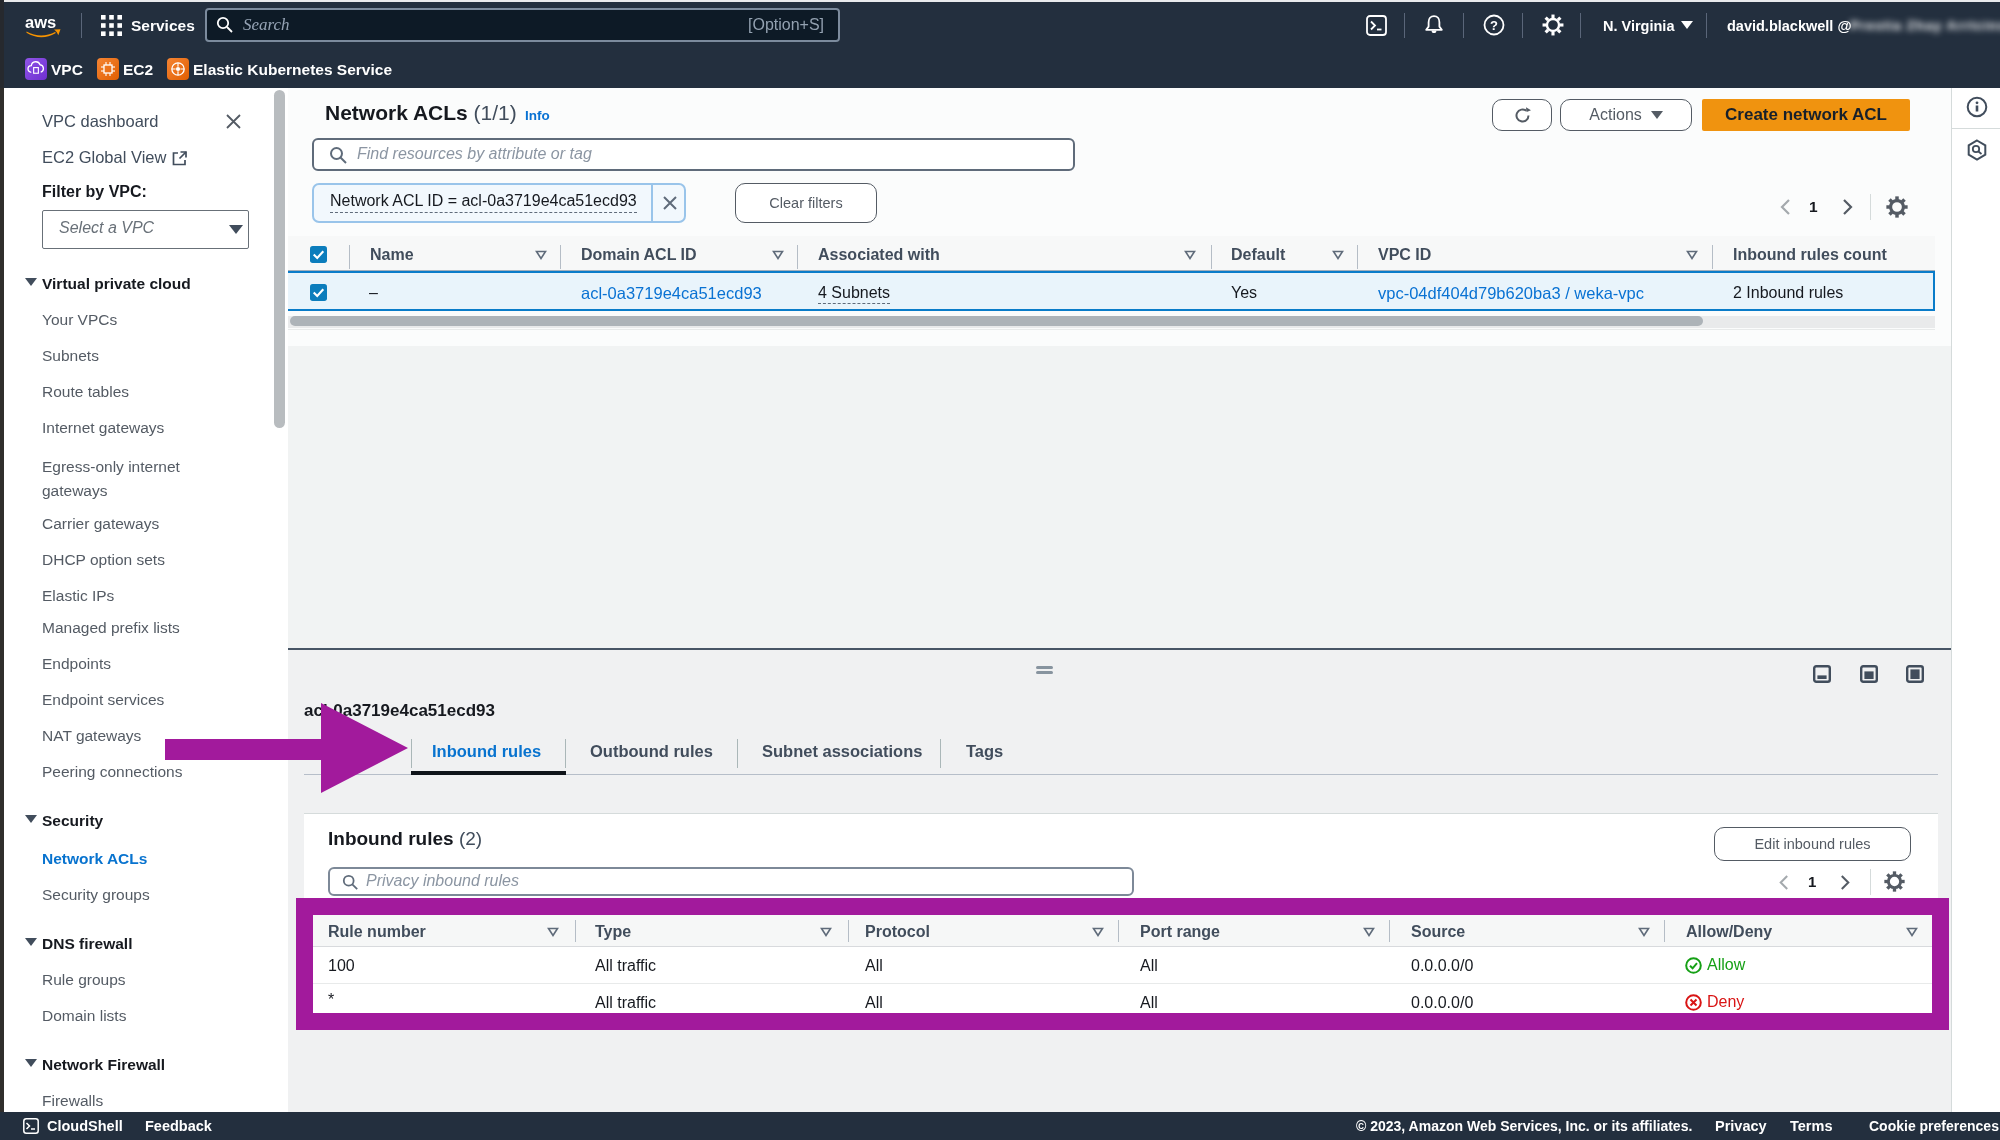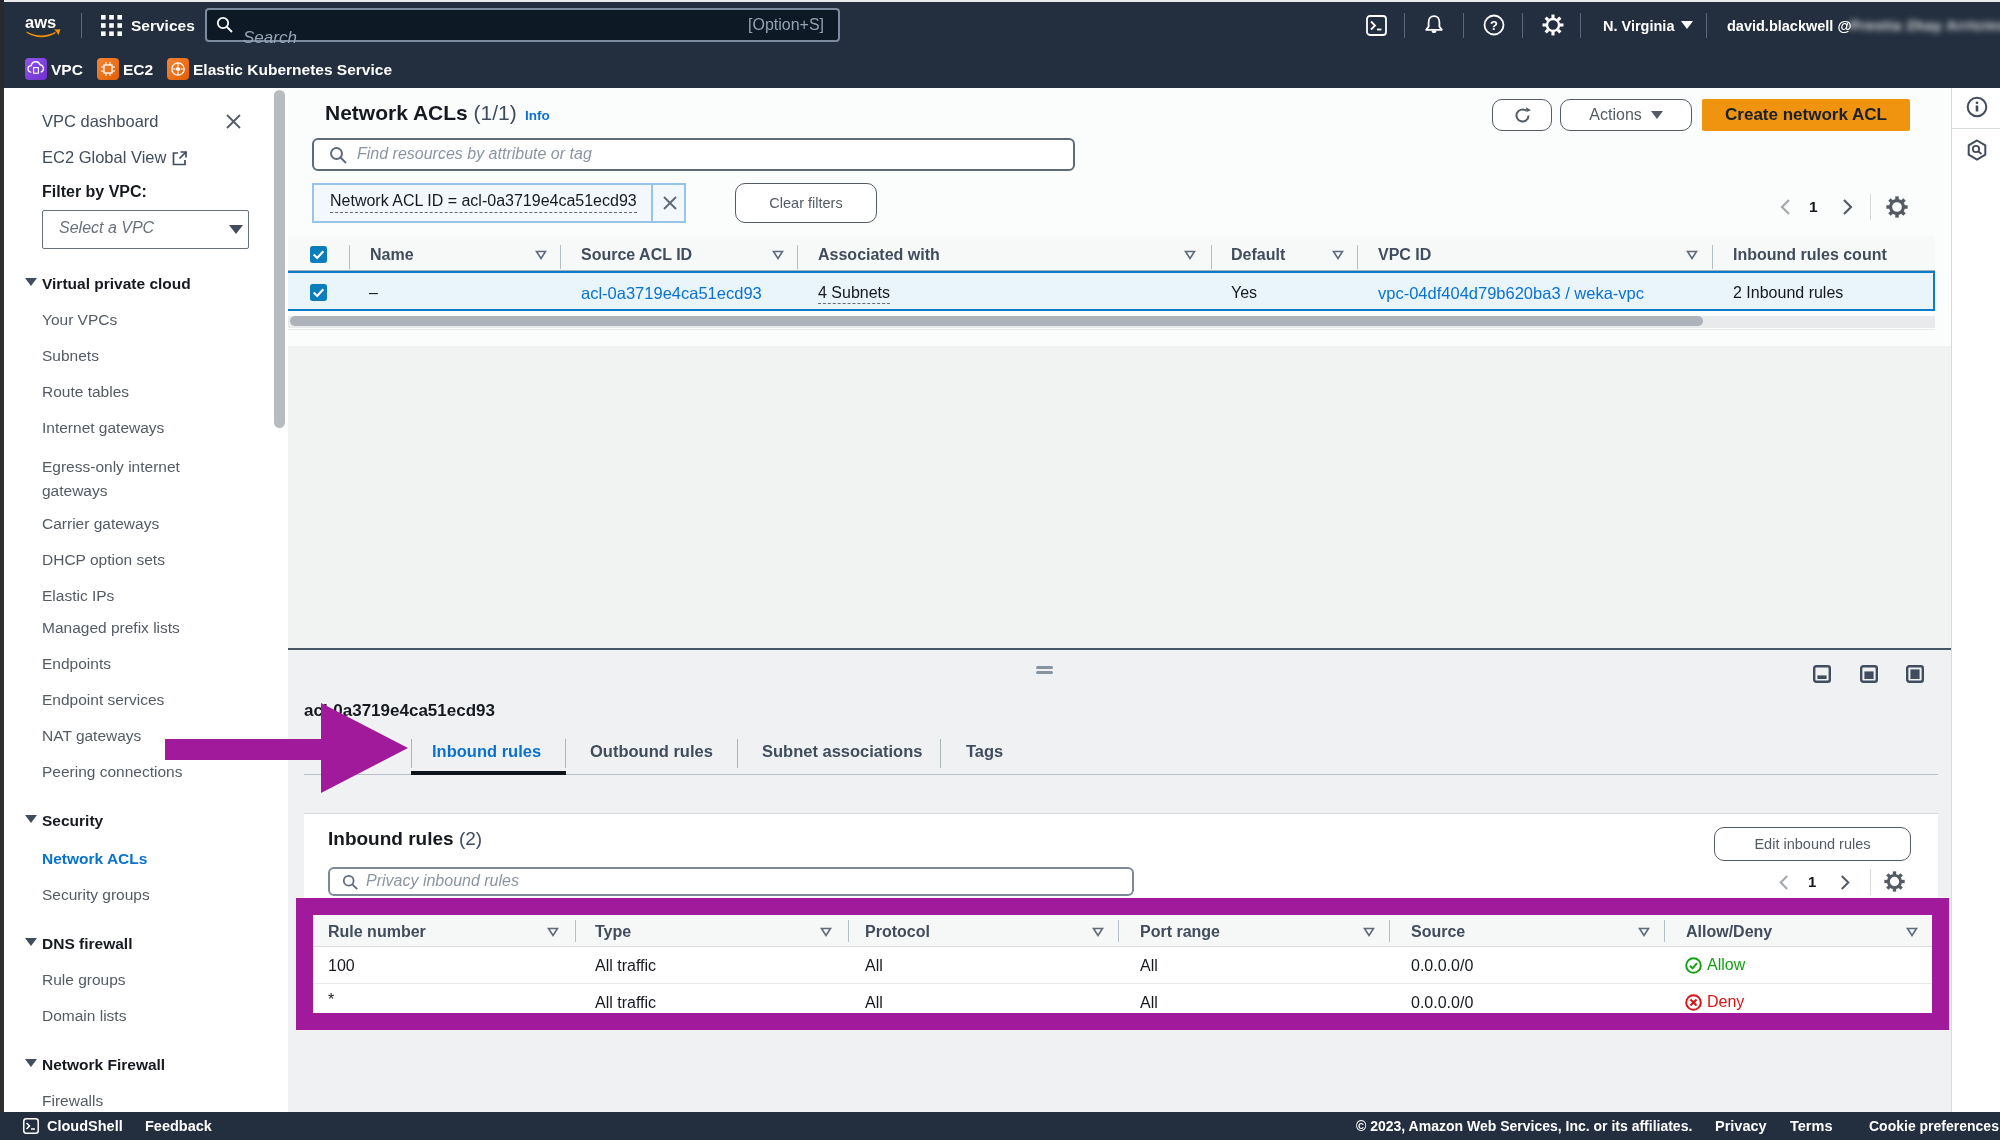--- a/index.html
+++ b/index.html
@@ -47,21 +47,21 @@
           <rect x="16.4" y="16.4" width="4.6" height="4.6"></rect>
     </g>
   </svg>
   <div class="abs wht b" style="left:131px;top:17px;font-size:15.5px;">Services</div>
 
   <div class="abs" style="left:205px;top:8px;width:635px;height:34px;background:#0d1a26;border:2px solid #7c8b9d;border-radius:4px;"></div>
   <svg class="abs" style="left:216px;top:16px;" width="18" height="18" viewBox="0 0 18 18">
         <circle cx="7" cy="7" r="5.2" fill="none" stroke="#ffffff" stroke-width="1.8"></circle>
         <line x1="11" y1="11" x2="16" y2="16" stroke="#ffffff" stroke-width="1.8"></line>
       </svg>
-  <div class="abs it" style="left:243px;top:28px;font-size:17px;color:#95a3b4;">Search</div>
+  <div class="abs it" style="left:243px;top:15px;font-size:17px;color:#95a3b4;font-family:Liberation Serif, serif;">Search</div>
   <div class="abs" style="left:748px;top:16px;font-size:16px;color:#93a1b0;">[Option+S]</div>
 
   <svg class="abs" style="left:1366px;top:15px;" width="21" height="21" viewBox="0 0 21 21">
         <rect x="1" y="1" width="19" height="19" rx="3" fill="none" stroke="#ffffff" stroke-width="1.8"></rect>
         <path d="M5 6.5 L9 10.5 L5 14.5" fill="none" stroke="#ffffff" stroke-width="1.8"></path>
         <line x1="11" y1="14.5" x2="15.5" y2="14.5" stroke="#ffffff" stroke-width="1.8"></line>
       </svg>
   <div class="abs sep-v" style="left:1404px;top:13px;height:25px;"></div>
   <svg class="abs" style="left:1423px;top:14px;" width="22" height="23" viewBox="0 0 22 23">
         <path d="M11 2.2 C7.6 2.2 5.6 4.8 5.6 8.2 L5.6 12.6 L3.2 15.8 L18.8 15.8 L16.4 12.6 L16.4 8.2 C16.4 4.8 14.4 2.2 11 2.2 Z" fill="none" stroke="#ffffff" stroke-width="1.8" stroke-linejoin="round"></path>
@@ -198,21 +198,21 @@
   <div class="abs b" style="left:1414px;top:11px;width:208px;height:32px;background:#f0930f;border-radius:2px;color:#17202b;font-size:17px;font-weight:bold;text-align:center;line-height:32px;">Create network ACL</div>
 
   <div class="abs" style="left:24px;top:50px;width:763px;height:33px;background:#fff;border:2px solid #5f6b7a;border-radius:6px;">
     <svg style="position:absolute;left:15px;top:6px;" width="19" height="19" viewBox="0 0 19 19">
           <circle cx="7.5" cy="7.5" r="5.5" fill="none" stroke="#5f6b7a" stroke-width="2"></circle>
           <line x1="11.5" y1="11.5" x2="17" y2="17" stroke="#5f6b7a" stroke-width="2"></line>
         </svg>
     <div class="abs it" style="left:43px;top:5px;font-size:16px;color:#8b95a2;">Find resources by attribute or tag</div>
   </div>
 
-  <div class="abs" style="left:24px;top:95px;width:374px;height:40px;border:2px solid #99c4ea;border-radius:0;background:#f2f8fd;">
+  <div class="abs" style="left:24px;top:95px;width:374px;height:40px;border:2px solid #99c4ea;border-radius:7px;background:#f2f8fd;">
     <div class="abs" style="left:16px;top:7px;font-size:16px;color:#16191f;border-bottom:1.5px dashed #5f6b7a;padding-bottom:2px;">Network ACL ID = acl-0a3719e4ca51ecd93</div>
     <div class="abs" style="left:337px;top:0;width:2px;height:36px;background:#99c4ea;"></div>
     <svg style="position:absolute;left:347px;top:9px;" width="18" height="18" viewBox="0 0 18 18">
           <path d="M3 3 L15 15 M15 3 L3 15" stroke="#5f6b7a" stroke-width="2"></path>
         </svg>
   </div>
   <div class="abs btn" style="left:447px;top:95px;width:142px;height:40px;line-height:38px;font-size:14.5px;">Clear filters</div>
 
   <svg class="abs" style="left:1490px;top:110px;" width="14" height="18" viewBox="0 0 14 18">
         <path d="M11 2 L4 9 L11 16" fill="none" stroke="#a4a9ad" stroke-width="2.2"></path>
@@ -244,21 +244,21 @@
   <svg class="abs" style="left:22px;top:158px;" width="17" height="17" viewBox="0 0 16 16">
         <rect x="0" y="0" width="16" height="16" rx="2.5" fill="#0c7dbc"></rect>
         <path d="M3.5 8 L6.8 11.3 L12.5 5" fill="none" stroke="#fff" stroke-width="2"></path>
       </svg>
   <div class="abs coldiv" style="left:61px;top:157px;height:24px;"></div>
   <div class="abs hdrcell" style="left:82px;top:158px;">Name</div>
   <svg class="abs" style="left:247px;top:162px;" width="12" height="10" viewBox="0 0 12 10">
         <polygon points="1.5,1.5 10.5,1.5 6,8.5" fill="none" stroke="#5f6b7a" stroke-width="1.6"></polygon>
       </svg>
   <div class="abs coldiv" style="left:272px;top:157px;height:24px;"></div>
-  <div class="abs hdrcell" style="left:293px;top:158px;">Source ACL ID</div>
+  <div class="abs hdrcell" style="left:293px;top:158px;">Domain ACL ID</div>
   <svg class="abs" style="left:484px;top:162px;" width="12" height="10" viewBox="0 0 12 10">
         <polygon points="1.5,1.5 10.5,1.5 6,8.5" fill="none" stroke="#5f6b7a" stroke-width="1.6"></polygon>
       </svg>
   <div class="abs coldiv" style="left:509px;top:157px;height:24px;"></div>
   <div class="abs hdrcell" style="left:530px;top:158px;">Associated with</div>
   <svg class="abs" style="left:896px;top:162px;" width="12" height="10" viewBox="0 0 12 10">
         <polygon points="1.5,1.5 10.5,1.5 6,8.5" fill="none" stroke="#5f6b7a" stroke-width="1.6"></polygon>
       </svg>
   <div class="abs coldiv" style="left:923px;top:157px;height:24px;"></div>
   <div class="abs hdrcell" style="left:943px;top:158px;">Default</div>

